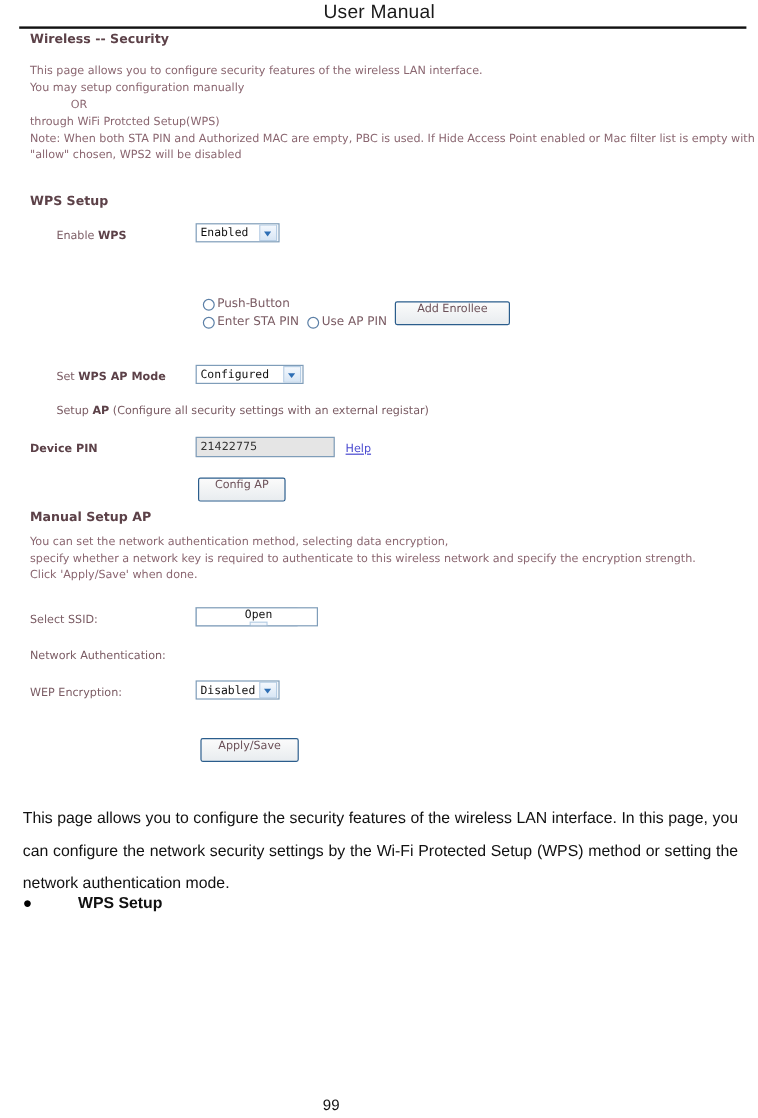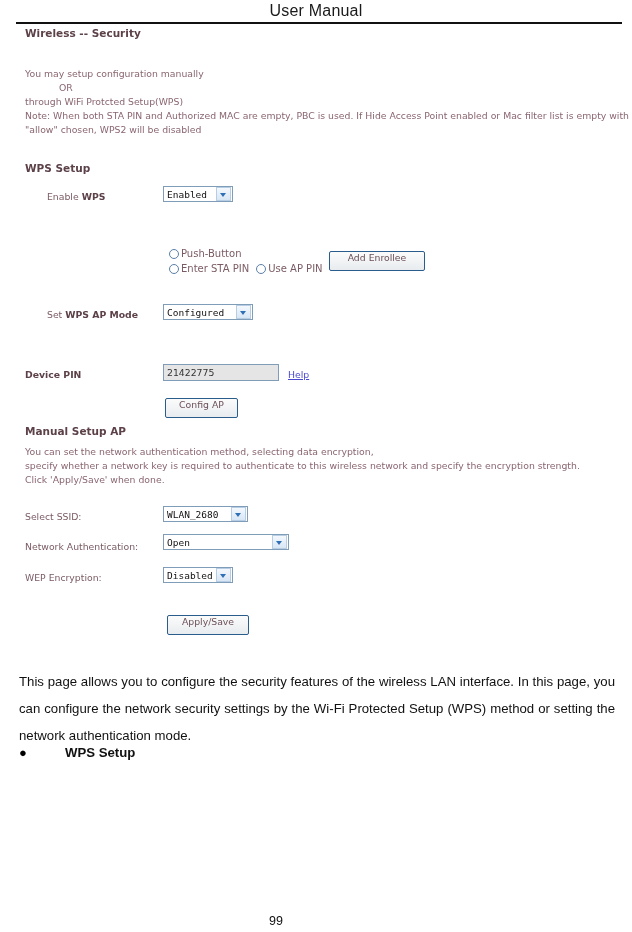--- a/index.html
+++ b/index.html
@@ -224,20 +224,21 @@
 
 <div class="page-header">
   <div class="title">User Manual</div>
 </div>
 <div class="header-rule"></div>
 
 <div class="router-shot">
 
   <div class="rs-abs section-title" style="left:25px; top:1px;">Wireless -- Security</div>
 
+  <div class="rs-abs desc" style="left:25px; top:27px;">This page allows you to configure security features of the wireless LAN interface.</div>
   <div class="rs-abs desc" style="left:25px; top:41px;">You may setup configuration manually</div>
   <div class="rs-abs desc" style="left:59px; top:55px;">OR</div>
   <div class="rs-abs desc" style="left:25px; top:69px;">through WiFi Protcted Setup(WPS)</div>
 
   <div class="rs-abs note" style="left:25px; top:83px;">Note: When both STA PIN and Authorized MAC are empty, PBC is used. If Hide Access Point enabled or Mac filter list is empty with</div>
   <div class="rs-abs note" style="left:25px; top:97px;">"allow" chosen, WPS2 will be disabled</div>
 
   <div class="rs-abs section-title" style="left:25px; top:136px;">WPS Setup</div>
 
   <div class="rs-abs field-label" style="left:47px; top:165px;"><span>Enable </span><b>WPS</b></div>
@@ -268,20 +269,21 @@
   <div class="btn" style="left:329px; top:225px; width:96px; height:20px;">
     <span>Add Enrollee</span>
   </div>
 
   <div class="rs-abs field-label" style="left:47px; top:283px;"><span>Set </span><b>WPS AP Mode</b></div>
   <div class="sel" style="left:163px; top:278px; width:90px;">
     <span class="sel-val">Configured</span>
     <span class="sel-arrow"></span>
   </div>
 
+  <div class="rs-abs field-label" style="left:47px; top:311px;"><span>Setup </span><b>AP</b><span> (Configure all security settings with an external registar)</span></div>
 
   <div class="rs-abs field-label strong" style="left:25px; top:343px;">Device PIN</div>
   <div class="txt" style="left:163px; top:338px; width:116px;">21422775</div>
   <div class="help-link" style="left:288px; top:343px;">Help</div>
 
   <div class="btn" style="left:165px; top:372px; width:73px; height:20px;">
     <span>Config AP</span>
   </div>
 
   <div class="rs-abs section-title" style="left:25px; top:399px;">Manual Setup AP</div>
@@ -290,21 +292,21 @@
   <div class="rs-abs desc" style="left:25px; top:419px;">You can set the network authentication method, selecting data encryption,</div>
   <div class="rs-abs desc" style="left:25px; top:447px;">Click 'Apply/Save' when done.</div>
 
   <div class="rs-abs field-label" style="left:25px; top:485px;">Select SSID:</div>
   <div class="sel" style="left:163px; top:480px; width:85px;">
     <span class="sel-val">WLAN_2680</span>
     <span class="sel-arrow"></span>
   </div>
 
   <div class="rs-abs field-label" style="left:25px; top:515px;">Network Authentication:</div>
-  <div class="sel" style="left:163px; top:508px; width:126px;">
+  <div class="sel" style="left:163px; top:480px; width:102px;flex-direction:column;">
     <span class="sel-val">Open</span>
     <span class="sel-arrow"></span>
   </div>
 
   <div class="rs-abs field-label" style="left:25px; top:546px;">WEP Encryption:</div>
   <div class="sel" style="left:163px; top:541px; width:70px;">
     <span class="sel-val">Disabled</span>
     <span class="sel-arrow"></span>
   </div>
 

